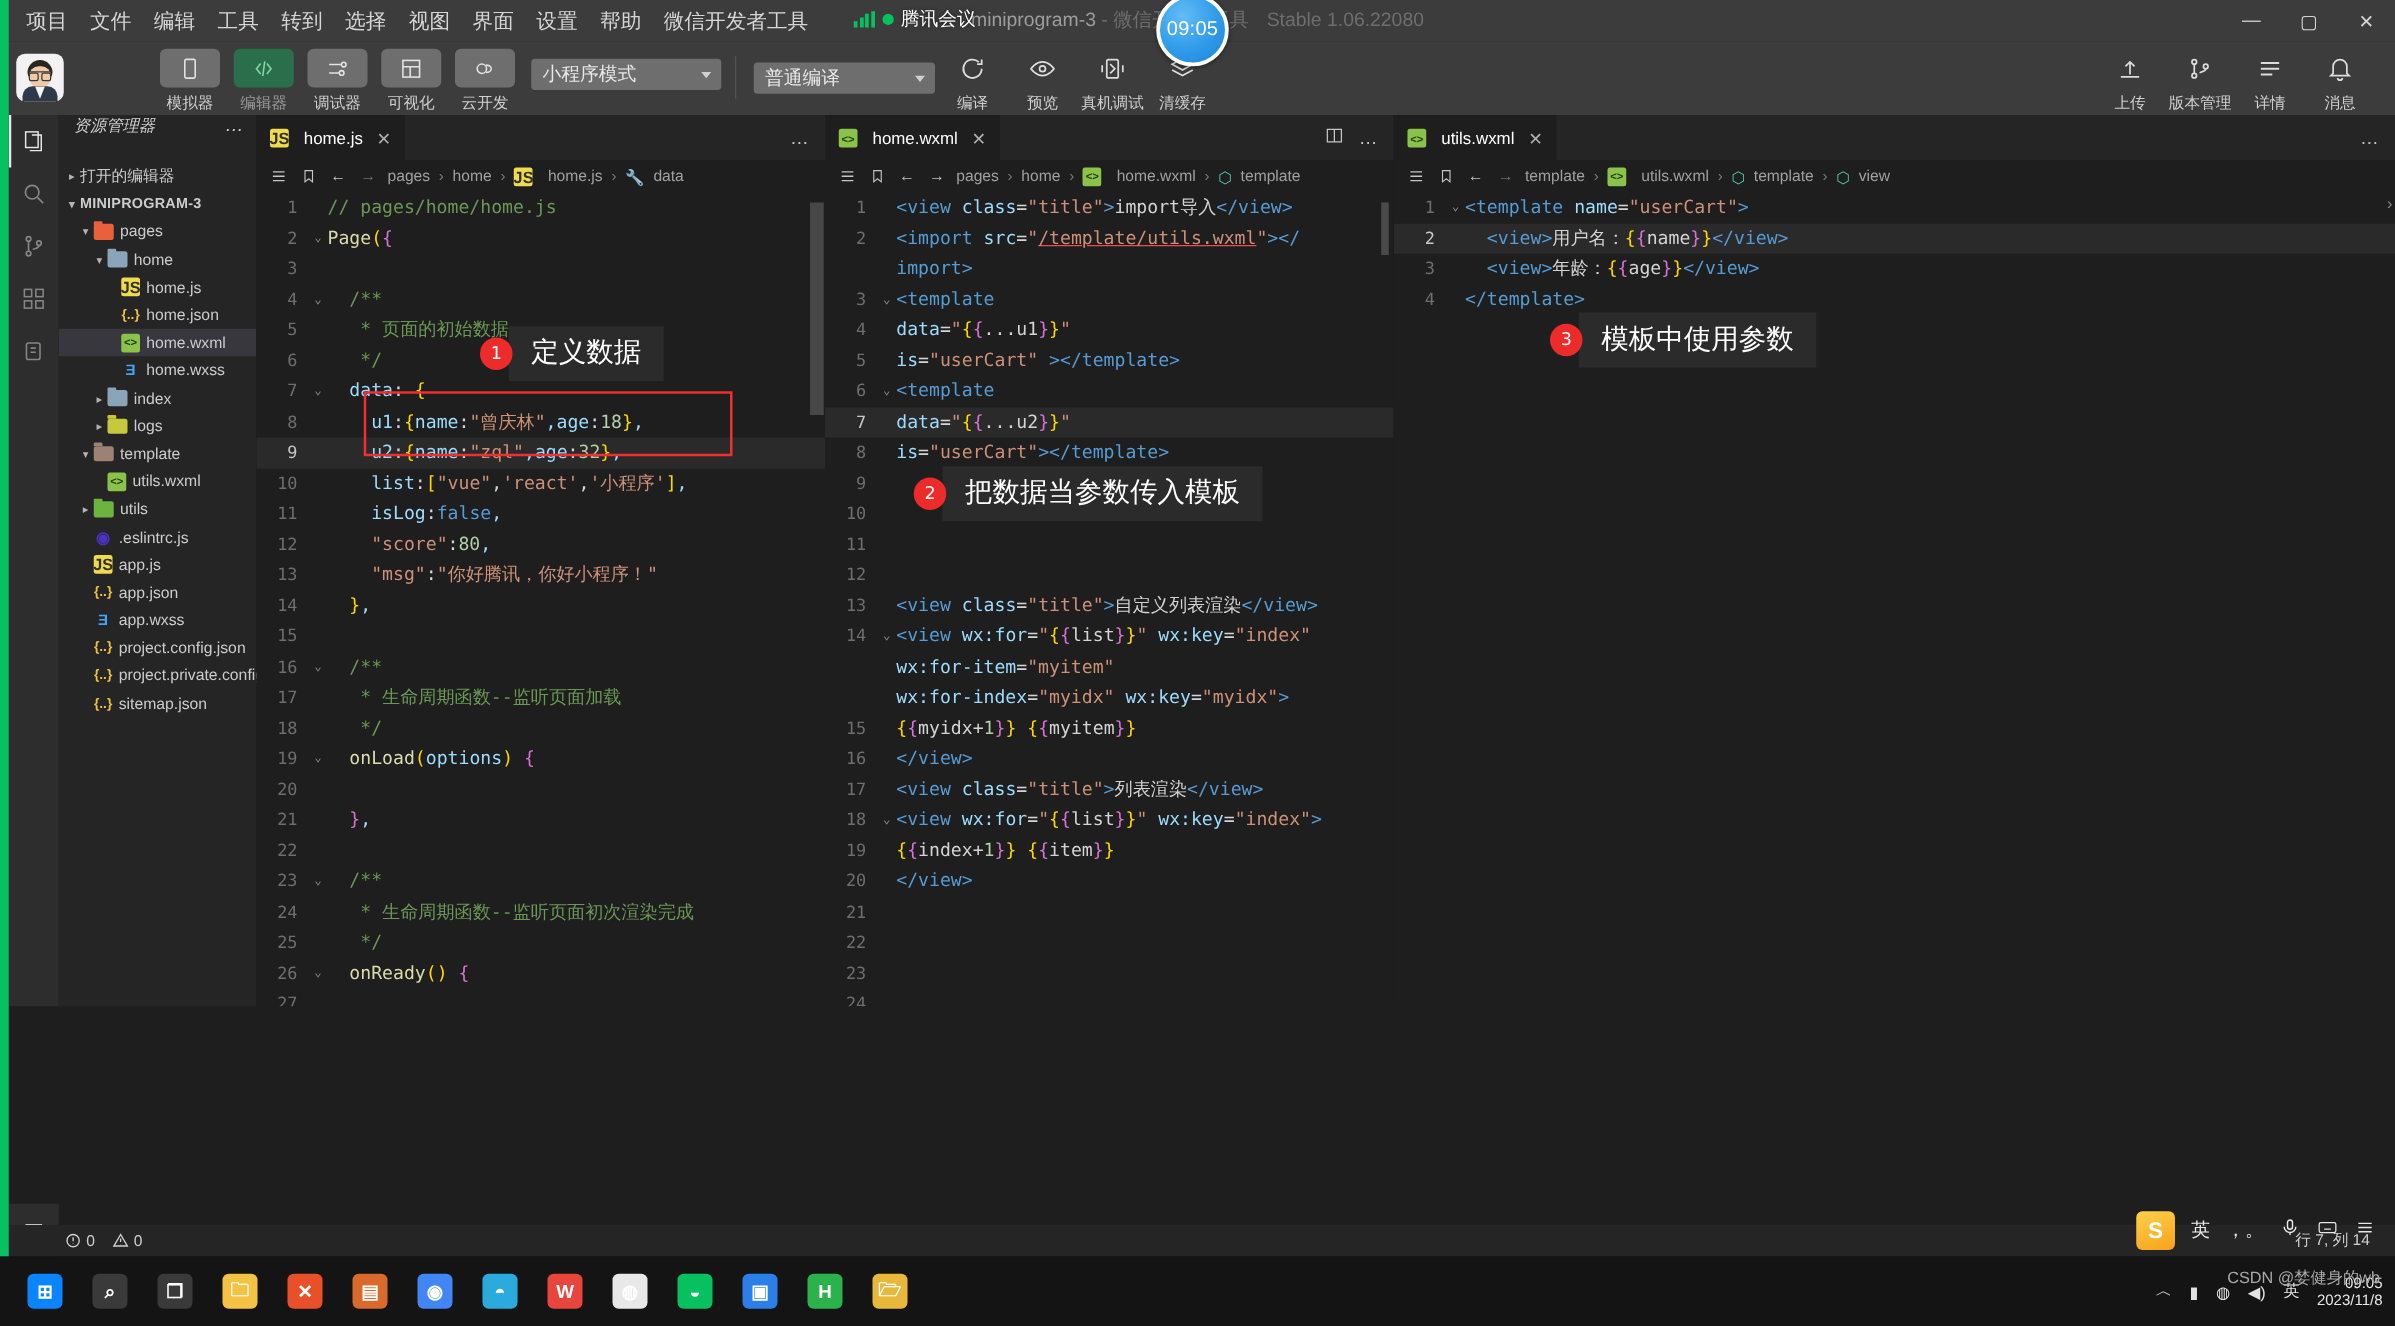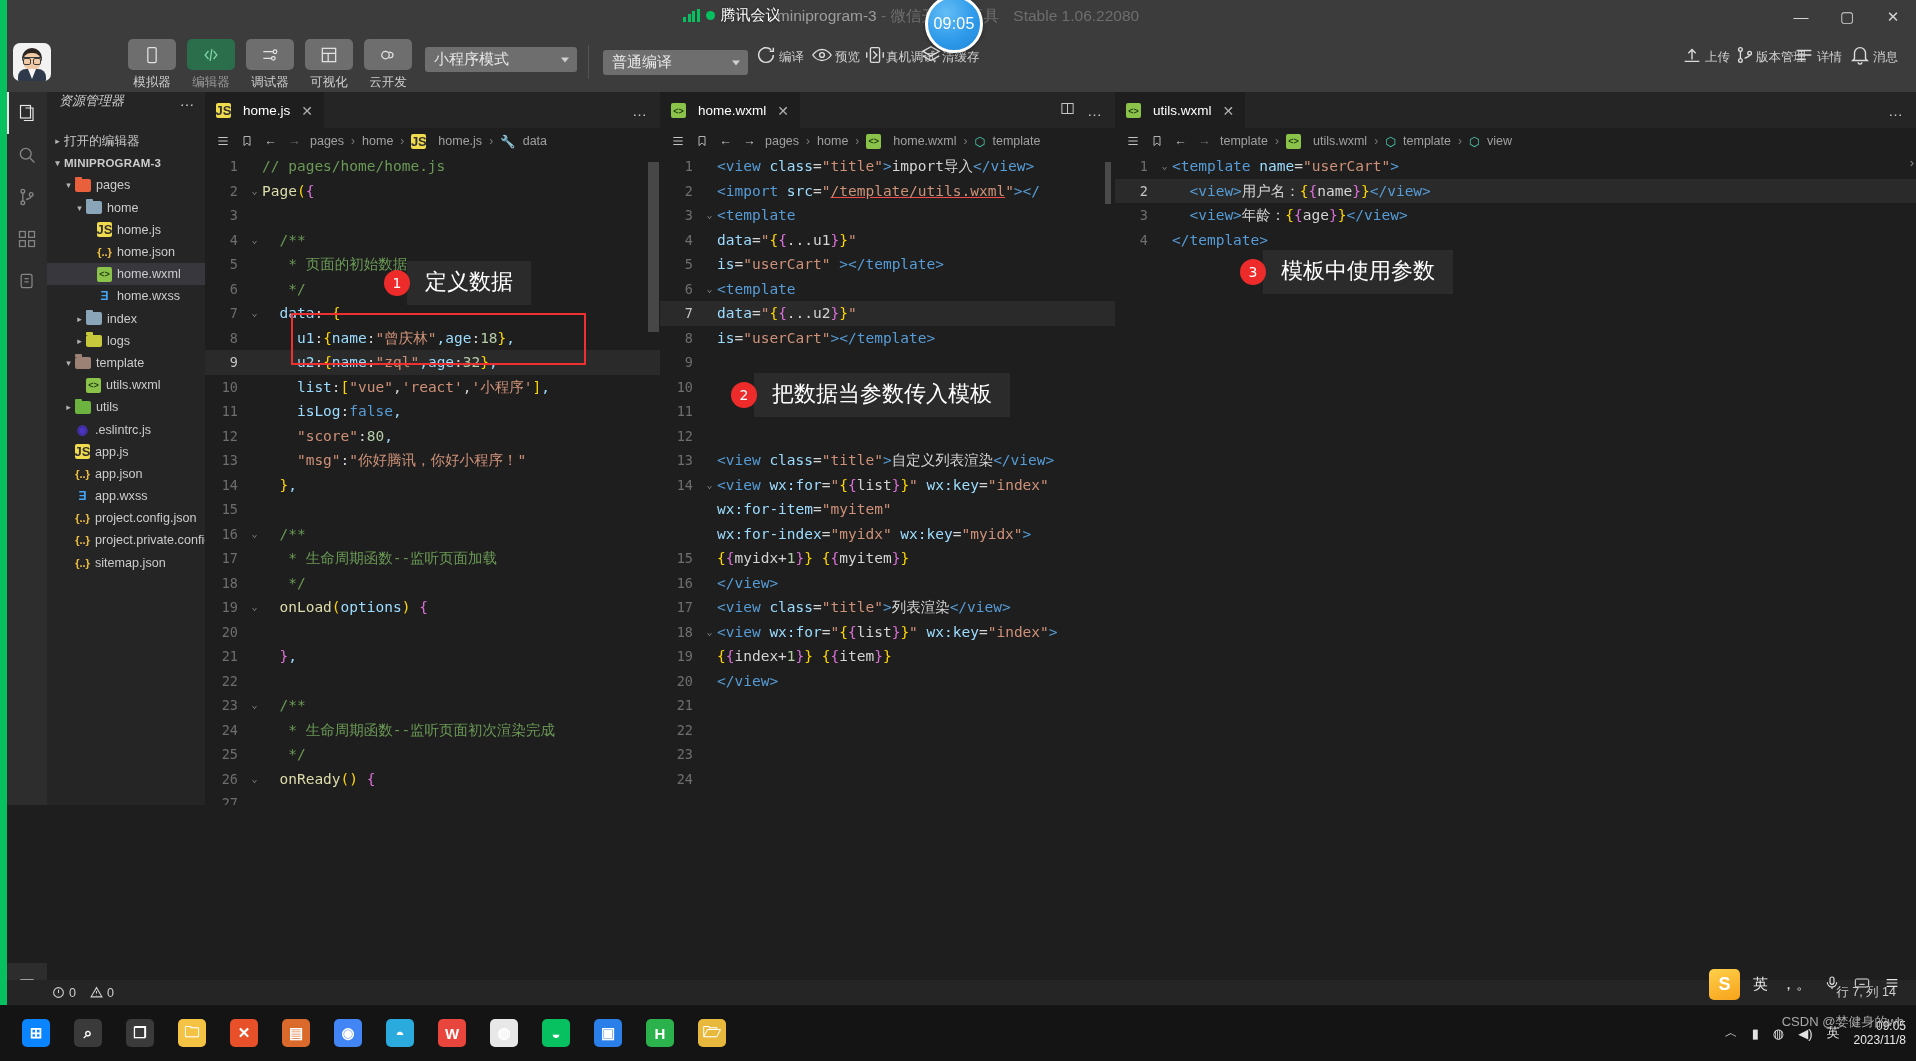--- a/index.html
+++ b/index.html
@@ -53,21 +53,21 @@
   .tb-sq { width:48px; height:31px; border-radius:5px; background:#6e6e6e; display:flex; align-items:center; justify-content:center; }
   .tb-sq.active { background:#2a6e4b; }
   .tb-lbl { margin-top:4px; font-size:12.5px; color:#cfcfcf; white-space:nowrap; }
   .tb-lbl.dim { color:#9a9a9a; }
 
   .sel { height:25px; background:#6e6e6e; border-radius:3px; color:#e8e8e8; font-size:15px;
          display:flex; align-items:center; padding:0 9px; position:relative;}
   .sel .caret { position:absolute; right:8px; top:50%; transform:translateY(-50%);
      width:0;height:0;border-left:4.5px solid transparent;border-right:4.5px solid transparent;border-top:5px solid #d0d0d0;}
 
-  .tb-ico-btn { display:flex; align-items:center; width:52px; margin-right:4px;}
+  .tb-ico-btn { display:flex; flex-direction:column; align-items:center; width:52px; margin-right:4px;}
   .tb-ico { width:36px; height:30px; display:flex; align-items:center; justify-content:center;}
 
   .divider-v { width:1px; height:34px; background:#545454; }
 
   
   .activity { position:absolute; left:7px; top:92px; width:40px; height:713px; background:#2d2d2d; }
   .act-ico { width:40px; height:42px; display:flex; align-items:center; justify-content:center; }
   .act-bottom { position:absolute; left:7px; bottom:56px; width:40px; height:42px; display:flex; align-items:center; justify-content:center; background:#2d2d2d;}
 
   
@@ -146,20 +146,33 @@
   .tray-date { display:flex; flex-direction:column; align-items:flex-end; line-height:14px; font-size:12px; color:#e8e8e8;}
 </style>
 </head>
 <body>
 
 <div class="app">
 
   <div class="accent-strip"></div>
 
   <div class="titlebar">
+    <div class="menubar" id="menubar">
+        <div class="menu-item">项目</div>
+        <div class="menu-item">文件</div>
+        <div class="menu-item">编辑</div>
+        <div class="menu-item">工具</div>
+        <div class="menu-item">转到</div>
+        <div class="menu-item">选择</div>
+        <div class="menu-item">视图</div>
+        <div class="menu-item">界面</div>
+        <div class="menu-item">设置</div>
+        <div class="menu-item">帮助</div>
+        <div class="menu-item">微信开发者工具</div>
+      </div>
 
     <div class="title-center">
       <div class="title-text">
         <span>miniprogram-3</span><span class="title-dim"> - </span><span class="title-dim">微信开发者工具</span>
         <span class="title-dim" style="margin-left:10px;">Stable 1.06.22080</span>
       </div>
     </div>
 
     <div class="win-ctrls">
       <div class="win-btn">—</div>
@@ -698,20 +711,25 @@
     <div class="code" id="codeWxml">
         <div class="cline">
           <span class="lno ">1</span>
           <span class="fold"></span>
           <span class="ctext"><span class="t-tag">&lt;view</span> <span class="t-attr">class</span>=<span class="t-str">"title"</span><span class="t-tag">&gt;</span><span class="t-pln">import导入</span><span class="t-tag">&lt;/view&gt;</span></span>
         </div>
         <div class="cline">
           <span class="lno ">2</span>
           <span class="fold"></span>
           <span class="ctext"><span class="t-tag">&lt;import</span> <span class="t-attr">src</span>=<span class="t-str">"</span><span class="t-link">/template/utils.wxml</span><span class="t-str">"</span><span class="t-tag">&gt;&lt;/</span></span>
+        </div>
+        <div class="cline">
+          <span class="lno "></span>
+          <span class="fold"></span>
+          <span class="ctext"><span class="t-tag">import&gt;</span></span>
         </div>
         <div class="cline">
           <span class="lno ">3</span>
           <span class="fold">⌄</span>
           <span class="ctext"><span class="t-tag">&lt;template</span></span>
         </div>
         <div class="cline">
           <span class="lno ">4</span>
           <span class="fold"></span>
           <span class="ctext"><span class="t-attr">data</span>=<span class="t-str">"</span><span class="t-br1">{</span><span class="t-br2">{</span><span class="t-pln">...u1</span><span class="t-br2">}</span><span class="t-br1">}</span><span class="t-str">"</span></span>

